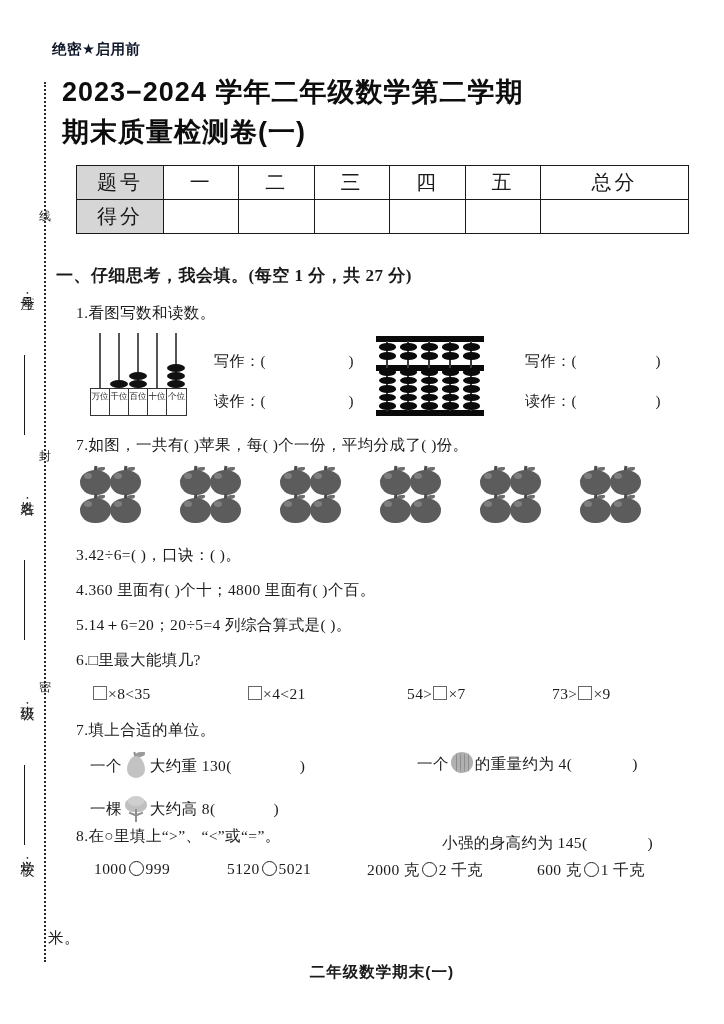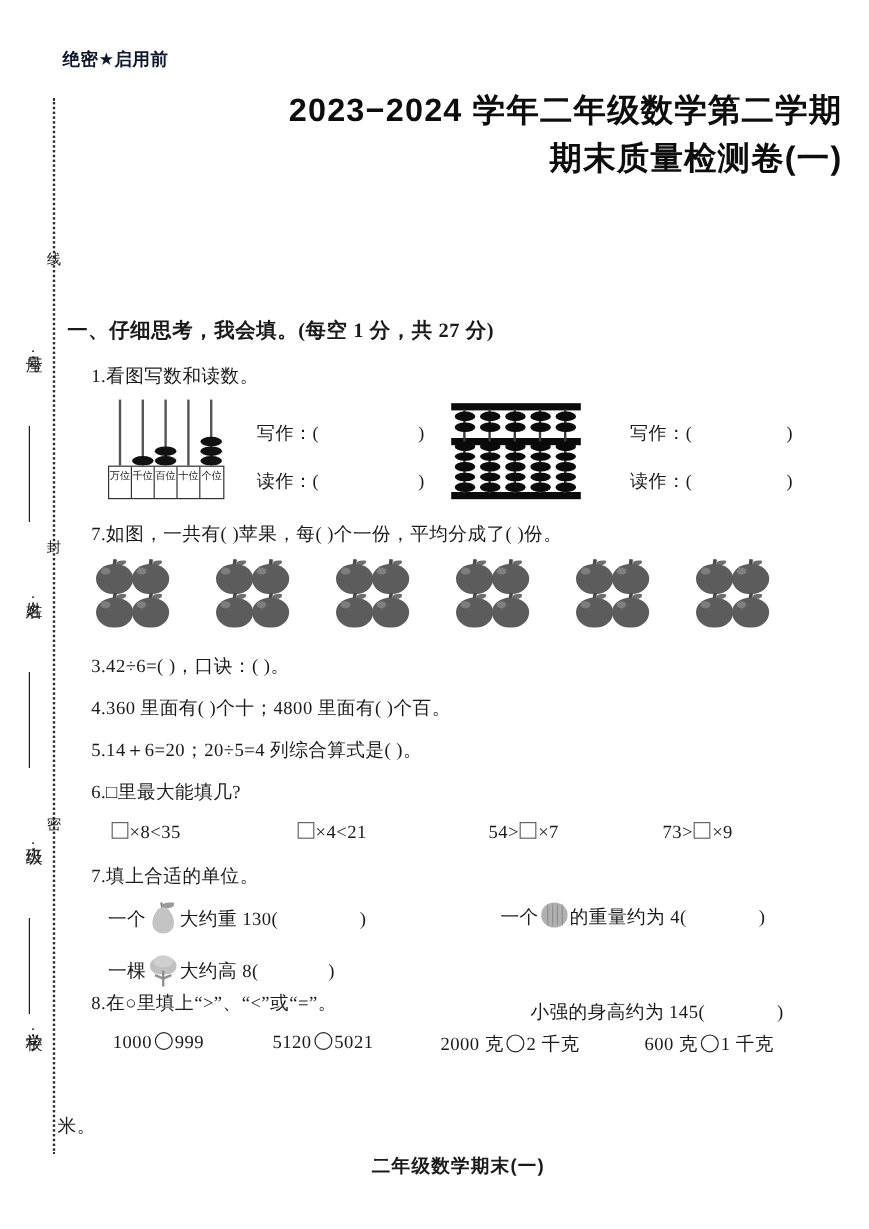--- a/index.html
+++ b/index.html
@@ -87,21 +87,21 @@
     font-weight: bold;
     letter-spacing: 0.5px;
     color: #0f172a;
   }
 
   .title-block {
     position: absolute;
     left: 0;
     top: 72px;
     width: 640px;
-    text-align: right;
+    text-align: left;
   }
   .title-line {
     font-family: "Liberation Sans", "DejaVu Sans", sans-serif;
     font-weight: bold;
     font-size: 27px;
     line-height: 40px;
     letter-spacing: 1px;
     color: #0d0d0d;
     white-space: nowrap;
   }
@@ -434,20 +434,42 @@
 
 <div class="page">
 
   <div class="secret-tag">绝密★启用前</div>
 
   <div class="title-block">
     <div class="title-line">2023−2024 学年二年级数学第二学期</div>
     <div class="title-line">期末质量检测卷(一)</div>
   </div>
 
+  <table class="score-table">
+    <tbody>
+        <tr>
+      <td class="hdr">题号</td>
+      <td>一</td>
+      <td>二</td>
+      <td>三</td>
+      <td>四</td>
+      <td>五</td>
+      <td>总分</td>
+    </tr>
+    <tr>
+      <td class="hdr">得分</td>
+      <td></td>
+      <td></td>
+      <td></td>
+      <td></td>
+      <td></td>
+      <td></td>
+    </tr>
+  </tbody>
+    </table>
 
   <div class="sec-head">一、仔细思考，我会填。(每空 1 分，共 27 分)</div>
 
   <div class="q" style="left:14px; top:303px;">1.看图写数和读数。</div>
 
   <div class="counter-wrap">
     <div class="counter-rod" style="left:9px;"></div>
     <div class="counter-rod" style="left:28px;"></div>
     <div class="counter-rod" style="left:47px;"></div>
     <div class="counter-rod" style="left:66px;"></div>

